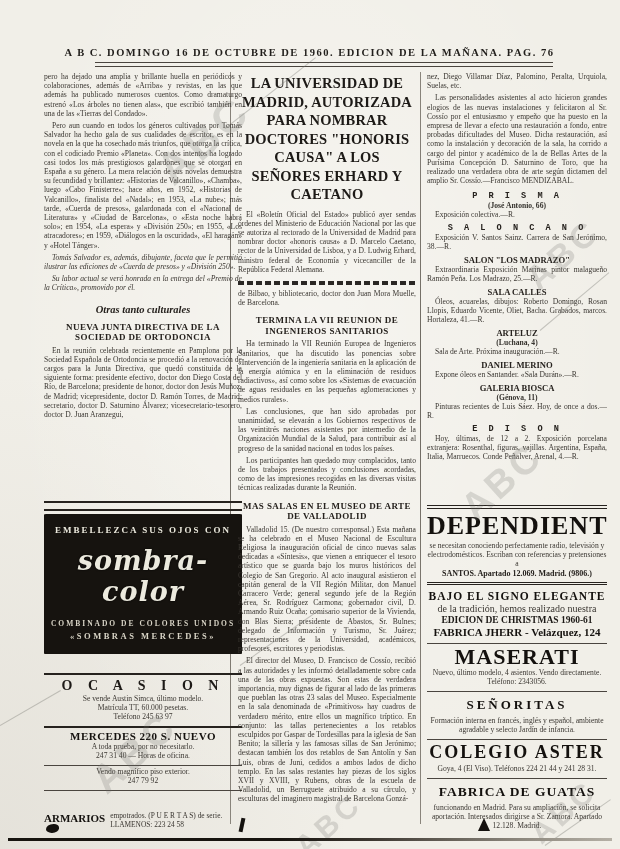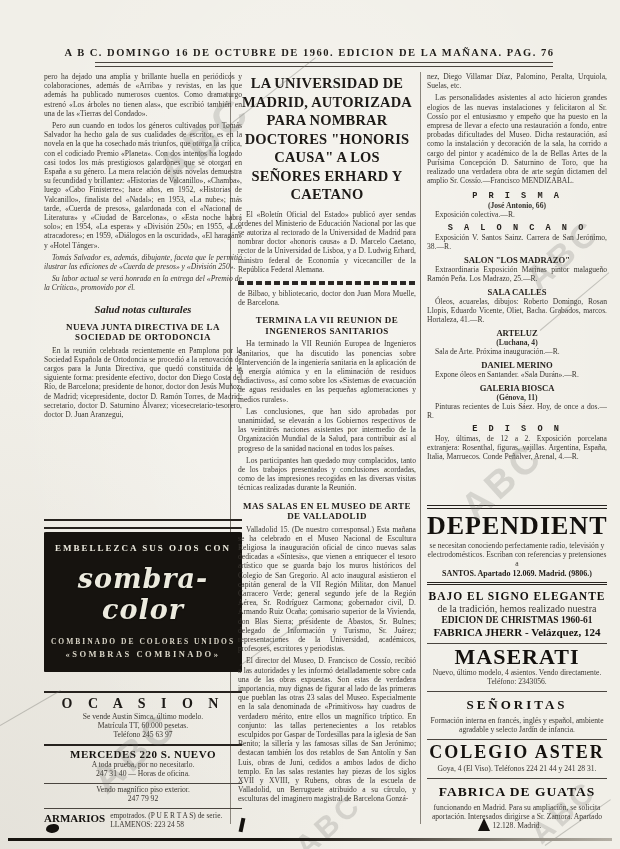--- a/index.html
+++ b/index.html
@@ -56,21 +56,21 @@
     letter-spacing:1px;margin:10px 0 12px 0;text-shadow:0 0 2px #000;}
   .ad-sombra .s1{font-size:7.5px;letter-spacing:2px;font-weight:bold;color:#d8d4c6;}
   .ad-sombra .s2{font-size:8.5px;letter-spacing:2.5px;font-weight:bold;margin-top:3px;color:#d8d4c6;}
   .ad-ocasion{border-top:2px solid #26221e;margin-top:20px;padding-top:3px;text-align:center;}
   .ad-ocasion .t{font-size:14px;font-weight:bold;letter-spacing:6px;color:#1d1a17;}
   .small-c{font-size:7.6px;line-height:9px;text-align:center;color:#3a3631;}
   .ad-mercedes{border-top:2px solid #26221e;margin-top:5px;padding-top:2px;text-align:center;}
   .ad-mercedes .t{font-size:11px;font-weight:bold;color:#14110e;letter-spacing:.5px;}
   .ad-plaza{border-top:1px solid #4a453f;margin-top:5px;padding-top:1px;text-align:center;}
   .ad-plaza .t{font-size:21px;font-weight:bold;color:#14110e;}
-  .ad-armarios{border-top:1px solid #4a453f;margin-top:5px;padding-top:3px;display:flex;gap:5px;align-items:flex-start;}
+  .ad-armarios{border-top:1px solid #4a453f;margin-top:5px;padding-top:21px;display:flex;gap:5px;align-items:flex-start;}
   .ad-armarios .t{font-size:11px;font-weight:bold;color:#14110e;white-space:nowrap;}
   .ad-armarios .b{font-size:7.4px;line-height:8.8px;text-align:left;color:#3a3631;}
   .ad-dep{border-top:4px double #26221e;border-bottom:3px double #26221e;margin-top:4px;padding:3px 0 4px 0;text-align:center;}
   .ad-dep .t{font-size:26px;font-weight:bold;letter-spacing:1px;color:#14110e;line-height:27px;}
   .ad-dep .b{font-size:7.6px;line-height:9px;text-align:center;color:#3a3631;margin-top:2px;}
   .ad-dep .c{font-size:8px;font-weight:bold;text-align:center;margin-top:1px;color:#26221e;}
   .ad-bajo{margin-top:5px;text-align:center;}
   .ad-bajo .l1{font-size:11.5px;font-weight:bold;letter-spacing:1px;color:#14110e;}
   .ad-bajo .l2{font-size:10px;color:#3a3631;margin:1px 0;}
   .ad-bajo .l3{font-size:9.5px;font-weight:bold;color:#1d1a17;}
@@ -98,30 +98,30 @@
   <div class="masthead-rule"></div>
 
   <div class="vrule vrule1"></div>
   <div class="vrule vrule2"></div>
 
   <div class="col col-left">
     <p class="body noindent">pero ha dejado una amplia y brillante huella en periódicos y colaboraciones, además de «Arriba» y revistas, en las que además ha publicado numerosos cuentos. Como dramaturgo estrenó «Los árboles no tienen alas», que escribió también en una de las «Tierras del Condado».</p>
     <p class="body">Pero aun cuando en todos los géneros cultivados por Tomás Salvador ha hecho gala de sus cualidades de escritor, es en la novela en la que ha cosechado más triunfos, que otorga la crítica, con el codiciado Premio «Planeta». Con dos intentos ha logrado casi todos los más prestigiosos galardones que se otorgan en España a su género. La mera relación de sus novelas demuestra su fecundidad y brillantez: «Historias de Valcanillo», «Chamba», luego «Cabo Finisterre»; hace años, en 1952, «Historias de Valcanillo», finalista del «Nadal»; en 1953, «La nube»; más tarde, «Cuerda de presos», galardonada con el «Nacional de Literatura» y «Ciudad de Barcelona», o «Esta noche habrá solo»; en 1954, «La espera» y «División 250»; en 1955, «Los atracadores»; en 1959, «Diálogos en la oscuridad», «El haragán» y «Hotel Tánger».</p>
     <p class="body italic">Tomás Salvador es, además, dibujante, faceta que le permitió ilustrar las ediciones de «Cuerda de presos» y «División 250».</p>
     <p class="body italic">Su labor actual se verá honrada en la entrega del «Premio de la Crítica», promovido por él.</p>
-    <div class="h-italic">Salud notas culturales</div>
+    <div class="h-italic">Otras tanto culturales</div>
     <div class="h-caps">NUEVA JUNTA DIRECTIVA DE LA SOCIEDAD DE ORTODONCIA</div>
     <p class="body">En la reunión celebrada recientemente en Pamplona por la Sociedad Española de Ortodoncia se procedió a la renovación de cargos para la Junta Directiva, que quedó constituida de la siguiente forma: presidente efectivo, doctor don Diego Costa del Río, de Barcelona; presidente de honor, doctor don Jesús Muñoz, de Madrid; vicepresidente, doctor D. Ramón Torres, de Madrid; secretario, doctor D. Saturnino Álvarez; vicesecretario-tesorero, doctor D. Juan Aranzegui,</p>
     <div class="spacer"></div>
     <div class="rough-rule"></div>
     <div class="ad-sombra">
       <div class="tag">EMBELLEZCA  SUS  OJOS  CON</div>
       <div class="logo">sombra-color</div>
       <div class="s1">COMBINADO DE COLORES UNIDOS</div>
-      <div class="s2">«SOMBRAS  COMBINADO»</div>
+      <div class="s2">«SOMBRAS  MERCEDES»</div>
     </div>
     <div class="ad-ocasion">
       <div class="t">O C A S I O N</div>
       <div class="small-c">Se vende Austin Simca, último modelo.</div>
       <div class="small-c">Matrícula TT, 60.000 pesetas.</div>
       <div class="small-c">Teléfono 245 63 97</div>
     </div>
     <div class="ad-mercedes">
       <div class="t">MERCEDES 220 S. NUEVO</div>
       <div class="small-c">A toda prueba, por no necesitarlo.</div>

